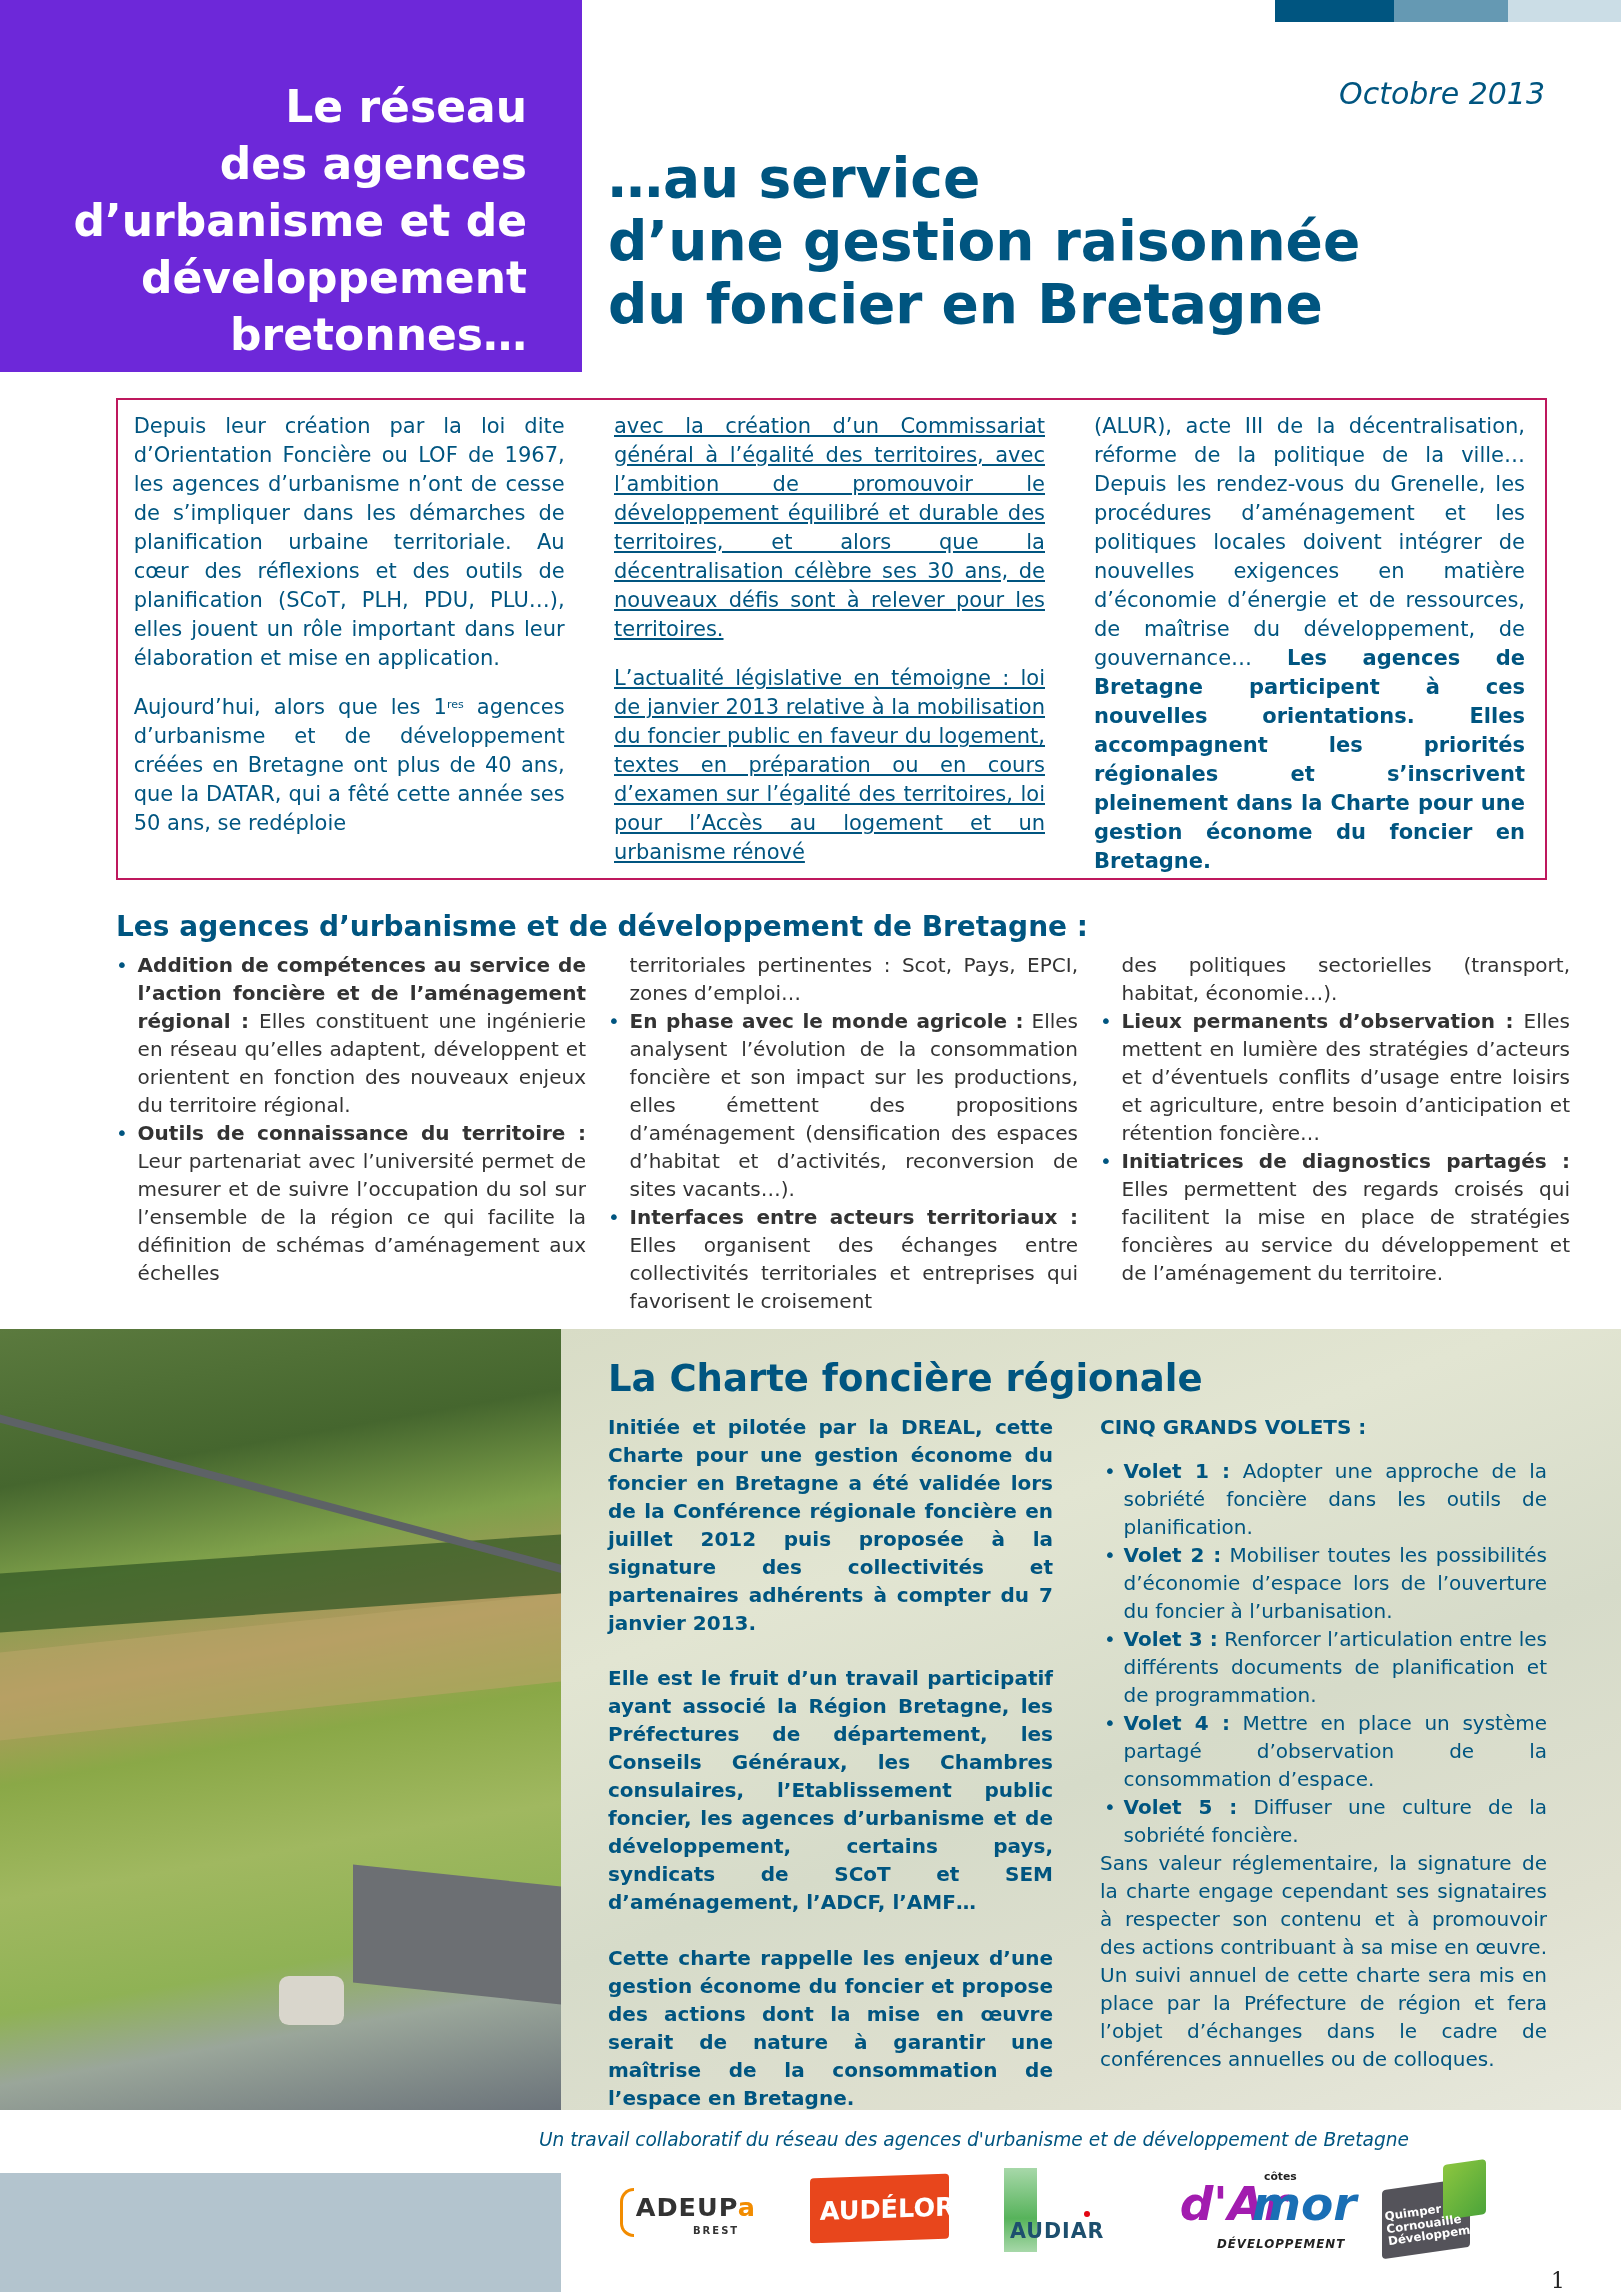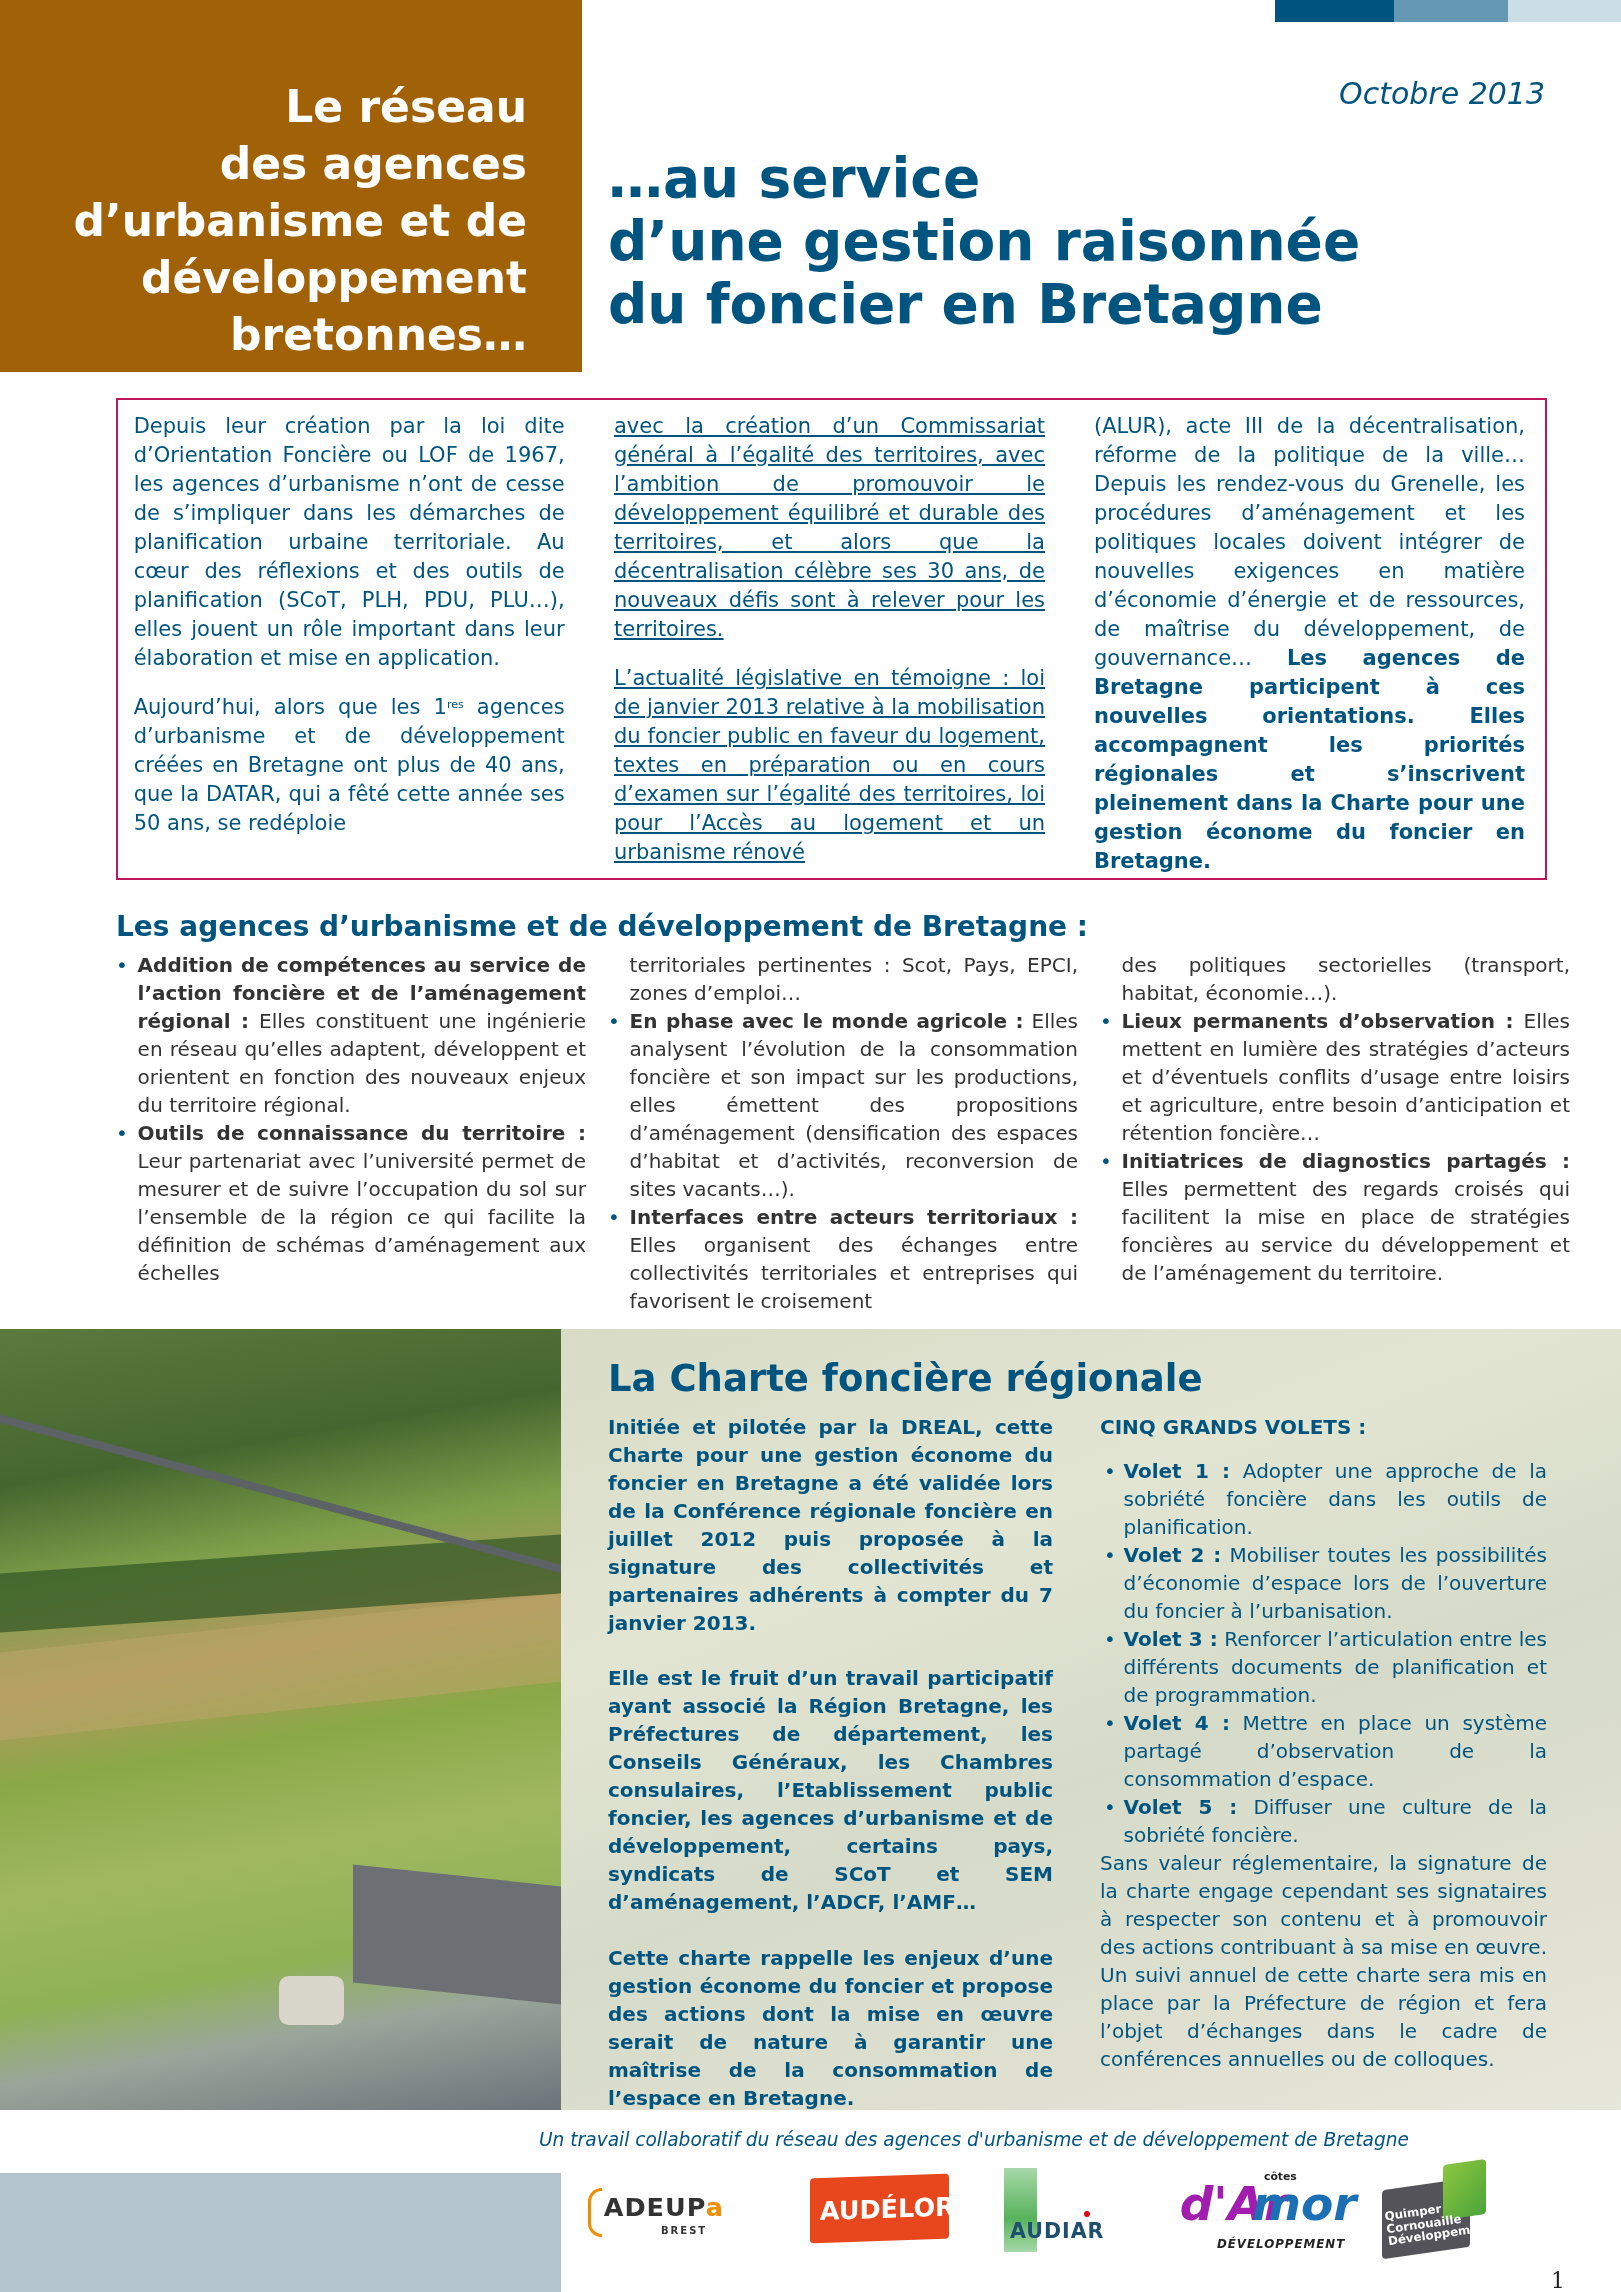--- a/index.html
+++ b/index.html
@@ -6,21 +6,21 @@
   html, body { width: 1621px; height: 2293px; background: #ffffff; overflow: hidden; }
   body { position: relative; font-family: "DejaVu Sans", sans-serif; color: #005580; }
 
   
   .topbar { position: absolute; top: 0; height: 21.6px; }
   .bar1 { left: 1275px; width: 119px; background: #005580; }
   .bar2 { left: 1394px; width: 115px; background: #6599b3; }
   .bar3 { left: 1508px; width: 113px; background: #cbdde6; }
 
   
-  .title-box { position: absolute; left: 0; top: 0; width: 582px; height: 372px; background: #a16207; }
+  .title-box { position: absolute; left: 0; top: 0; width: 582px; height: 372px; background: #6d28d9; }
   .title-left { position: absolute; right: 55px; top: 78px; text-align: right; color: #ffffff;
     font-family: "DejaVu Sans", sans-serif; font-weight: bold; font-size: 44px; line-height: 57px; width: 549px; }
   .date { position: absolute; right: 76px; top: 76px; font-style: italic; font-size: 30px; color: #005580; }
   .title-right { position: absolute; left: 608px; top: 147px; font-weight: bold; font-size: 55px; line-height: 63px; color: #005580; width: 882px; }
 
   
   .intro { position: absolute; left: 116px; top: 398px; width: 1431px; height: 482px; border: 2px solid #be185d; }
   .intro-col { position: absolute; top: 11.8px; width: 431px; font-size: 21px; line-height: 29px; text-align: justify; color: #005580; }
   .intro-col p { margin-bottom: 20.6px; }
   .c1 { left: 15.7px; } .c2 { left: 496px; text-decoration: underline; } .c3 { left: 976px; }
@@ -54,21 +54,21 @@
   .charte-right .head { font-weight: bold; margin-bottom: 15.7px; }
   .charte-right ul { list-style: none; }
   .charte-right li { position: relative; padding-left: 23.5px; }
   .charte-right li .bullet { position: absolute; left: 3.9px; top: 0; }
   .charte-right b { font-weight: bold; }
 
   
   .footer-credit { position: absolute; left: 539px; top: 2129px; font-style: italic; font-size: 18.6px; color: #005580; }
   .footer-grey { position: absolute; left: 0; top: 2173px; width: 561px; height: 120px; background: #b3c4ce; }
   .logo { position: absolute; }
-  .logo-adeupa { left: 588px; top: 2184px; width: 118px; height: 59px; }
+  .logo-adeupa { left: 620px; top: 2184px; width: 118px; height: 59px; }
   .logo-adeupa .brk { position: absolute; left: 0; top: 3.9px; width: 13.7px; height: 49px; border: 3.9px solid #f28c00; border-right: none; border-radius: 13.7px 0 0 13.7px; }
   .logo-adeupa .txt { position: absolute; left: 15.7px; top: 7.8px; font-weight: bold; font-size: 25.5px; color: #333; letter-spacing: 1px; }
   .logo-adeupa .txt span { color: #f28c00; }
   .logo-adeupa .sub { position: absolute; left: 73px; top: 41px; font-size: 10px; font-weight: bold; color: #333; letter-spacing: 2px; }
   .logo-audelor { left: 810px; top: 2176px; width: 139px; height: 65px; background: #e8461c; border-radius: 3.9px; transform: skewY(-2deg); }
   .logo-audelor .txt { position: absolute; left: 9.8px; top: 17.6px; font-size: 25.5px; color: #ffffff; font-weight: bold; }
   .logo-audiar { left: 1004px; top: 2168px; width: 108px; height: 84px; }
   .logo-audiar .map { position: absolute; left: 0; top: 0; width: 33px; height: 84px; background: linear-gradient(180deg, #a7d8a9, #57b35b 60%, #a7d8a9); }
   .logo-audiar .txt { position: absolute; left: 5.9px; top: 51px; font-weight: bold; font-size: 20.6px; color: #1d4f6e; letter-spacing: 1px; }
   .logo-audiar .dot { position: absolute; left: 80px; top: 43px; width: 5.9px; height: 5.9px; border-radius: 50%; background: #e30613; }

